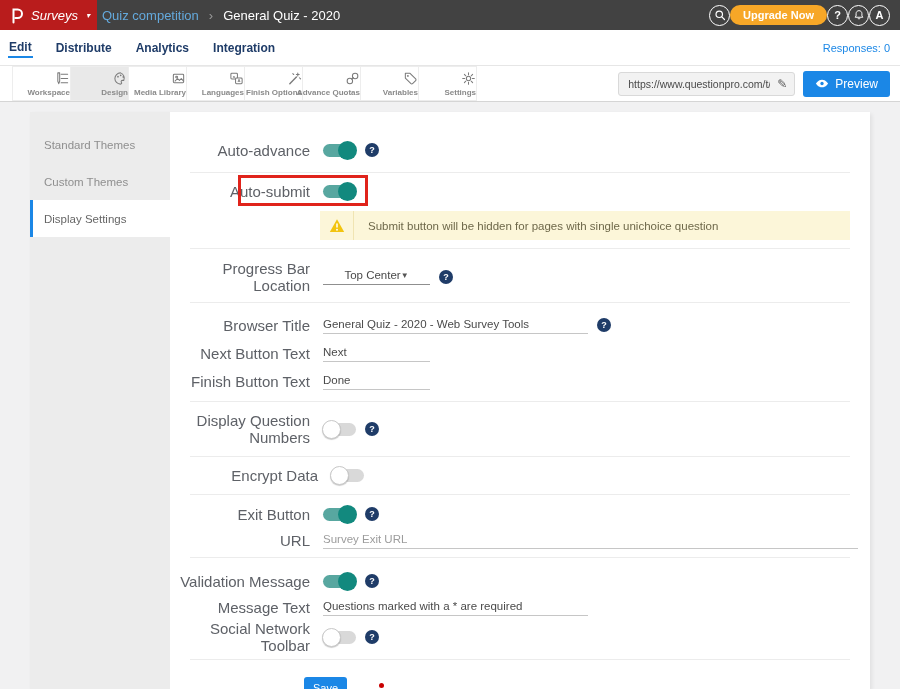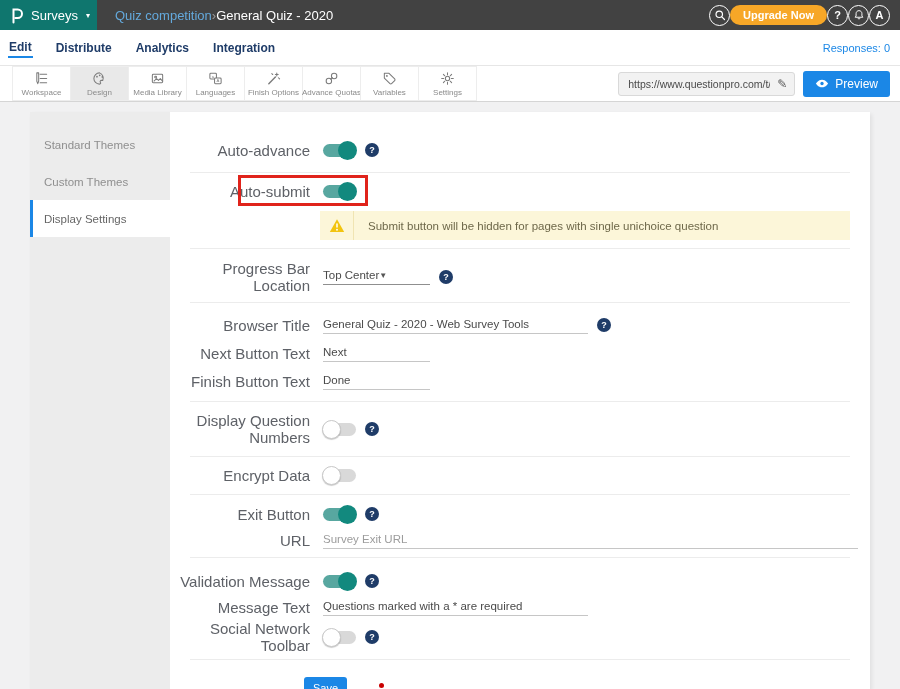--- a/index.html
+++ b/index.html
@@ -1,40 +1,40 @@
 <!DOCTYPE html>
 <html><head>
 <meta charset="utf-8">
 <style>
   * { box-sizing: border-box; margin: 0; padding: 0; }
   html,body { width:900px; height:689px; overflow:hidden; }
   body { font-family:"Liberation Sans", sans-serif; background:#F1F1F2; }
 
   
   .topbar { height:30px; background:#424242; display:flex; align-items:stretch; }
-  .brand { width:97px; background:#0f766e; display:flex; align-items:center; padding-left:10px; gap:7px; color:#fff; cursor:pointer; }
+  .brand { width:97px; background:#b91c1c; display:flex; align-items:center; padding-left:10px; gap:7px; color:#fff; cursor:pointer;font-style:italic; }
   .brand-name { font-size:13px; }
   .brand-caret { font-size:8px; margin-left:1px; }
-  .crumbs { display:flex; align-items:center; margin-left:18px; gap:0; font-size:13px; }
+  .crumbs { display:flex; align-items:center; margin-left:5px; gap:10px; font-size:13px; }
   .crumb-folder { color:#64A9DC; cursor:pointer; }
   .crumb-sep { color:#9a9a9a; font-size:13px; }
   .crumb-survey { color:#fff; }
   .topbar-right { margin-left:auto; display:flex; align-items:center; gap:0; padding-right:10px; }
   .circle-btn { width:21px; height:21px; border:1.5px solid #fff; border-radius:50%; display:flex; align-items:center; justify-content:center; color:#fff; font-size:11px; font-weight:bold; cursor:pointer; flex-shrink:0; }
   .upgrade { background:#F7A727; color:#fff; font-size:11px; font-weight:bold; padding:4px 13px; border-radius:12px; cursor:pointer; white-space:nowrap; }
 
   
   .subnav { height:36px; background:#fff; display:flex; align-items:center; padding:0 10px 0 8px; gap:22px; border-bottom:1px solid #E6E6E6; }
   .nav-item { font-size:12px; font-weight:bold; color:#1F3C68; cursor:pointer; padding:2px 1px; }
   .nav-item.active { border-bottom:2px solid #1B87E6; }
   .responses { margin-left:auto; color:#1B87E6; font-size:11px; }
 
   
   .toolbar { height:36px; background:#fff; border-bottom:1px solid #D5D5D5; display:flex; align-items:stretch; padding:0 0 0 12px; }
-  .tool { width:59px; display:flex; flex-direction:column; align-items:center; justify-content:center; gap:2px; border:1px solid #EDEDED; margin-right:-1px; color:#7B7B7B; background:#fff; cursor:pointer; }
+  .tool { width:59px; display:flex; flex-direction:column; align-items:flex-end; justify-content:center; gap:2px; border:1px solid #EDEDED; margin-right:-1px; color:#7B7B7B; background:#fff; cursor:pointer;font-weight:bold; }
   .tool.active { background:#E9E9E9; }
   .tool svg { display:block; }
   .tool-label { font-size:8px; color:#8A8A8A; white-space:nowrap; }
   .toolbar-right { margin-left:auto; display:flex; align-items:center; gap:8px; padding-right:10px; }
   .url-box { display:flex; align-items:center; background:#F2F2F2; border:1px solid #D9D9D9; border-radius:3px; height:24px; padding:0 7px 0 9px; gap:7px; }
   .url-text { font-size:10.5px; color:#4a4a4a; max-width:142px; overflow:hidden; white-space:nowrap; }
   .pencil { font-size:12px; color:#555; cursor:pointer; }
   .preview-btn { background:#1B87E6; color:#fff; font-size:12px; height:26px; padding:0 12px; border:none; border-radius:3px; display:flex; align-items:center; gap:6px; cursor:pointer; font-family:inherit; }
 
   
@@ -46,38 +46,38 @@
   .main { flex:1; background:#fff; overflow:hidden; }
 
   .divider { height:1px; background:#ECECEC; margin:0 20px; }
   .row { display:flex; align-items:center; min-height:24px; }
   .row.tall { min-height:28px; }
   .row.mid  { min-height:26px; }
   .row-label { width:140px; text-align:right; font-size:15px; color:#5E6167; flex-shrink:0; }
   .ctrl { margin-left:13px; display:flex; align-items:center; }
 
   .sec1{padding:26px 0 10px} .sec2{padding:6px 0 8px} .sec3{padding:11px 0 8px}
-  .sec4{padding:8px 0 6px}  .sec5{padding:10px 0}    .sec6{padding:6px 0 7px}
+  .sec4{padding:8px 0 6px}  .sec5{padding:10px 0}    .sec6{padding:6px 8px 7px}
   .sec7{padding:6px 0 4px}  .sec8{padding:10px 0 5px} .sec9{padding:16px 16px 0}
 
   
   .toggle { position:relative; width:33px; height:13px; border-radius:7px; display:inline-block; cursor:pointer; flex-shrink:0; }
   .toggle.on  { background:#58A7A0; }
   .toggle.off { background:#D9D9D9; }
   .knob { position:absolute; top:-3px; width:19px; height:19px; border-radius:50%; }
   .toggle.on  .knob { right:-1px; background:#12897E; }
   .toggle.off .knob { left:-1px; background:#fff; border:1px solid #C8C8C8; box-shadow:0 1px 1px rgba(0,0,0,.2); }
 
   .help { width:14px; height:14px; border-radius:50%; background:#1F3C68; color:#fff; font-size:9px; font-weight:bold; display:flex; align-items:center; justify-content:center; margin-left:9px; flex-shrink:0; cursor:pointer; }
   .help::after { content:"?"; }
 
   .u-input { border:none; outline:none; border-bottom:1px solid #C6C6C6; font-size:11.5px; color:#4A4A4A; padding:2px 0 3px; background:transparent; font-family:inherit; }
   .u-input::placeholder { color:#9C9C9C; }
   .w-short{width:107px} .w-med{width:265px} .w-long{width:535px}
-  .select { width:107px; border-bottom:1px solid #8F8F8F; display:flex; justify-content:flex-start; align-items:center; padding-bottom:3px; font-size:11.5px; color:#4A4A4A; cursor:pointer; }
+  .select { width:107px; border-bottom:1px solid #8F8F8F; display:flex; justify-content:center; align-items:center; padding-bottom:3px; font-size:11.5px; color:#4A4A4A; cursor:pointer; }
   .select-caret { font-size:8px; color:#555; }
 
   .warning { margin:8px 20px 0 150px; background:#FCF6D9; display:flex; align-items:stretch; height:29px; }
   .warn-icon-cell { width:34px; display:flex; align-items:center; justify-content:center; border-right:1px solid #F0E4B2; flex-shrink:0; }
   .warn-text { display:flex; align-items:center; padding-left:14px; font-size:11.5px; color:#6E684A; }
 
   
   .row.auto-submit { position:relative; }
   .red-box { position:absolute; left:68px; top:-4px; width:130px; height:31px; border:3px solid #E0231B; pointer-events:none; }
   .save-wrap { position:relative; display:inline-block; margin-left:118px; }

